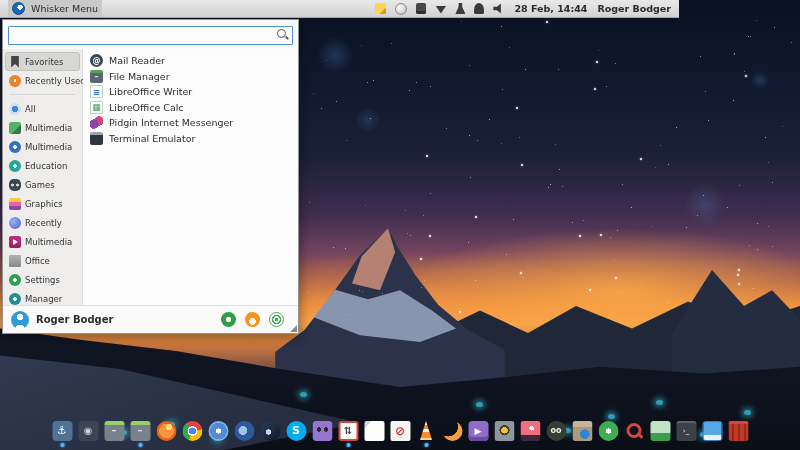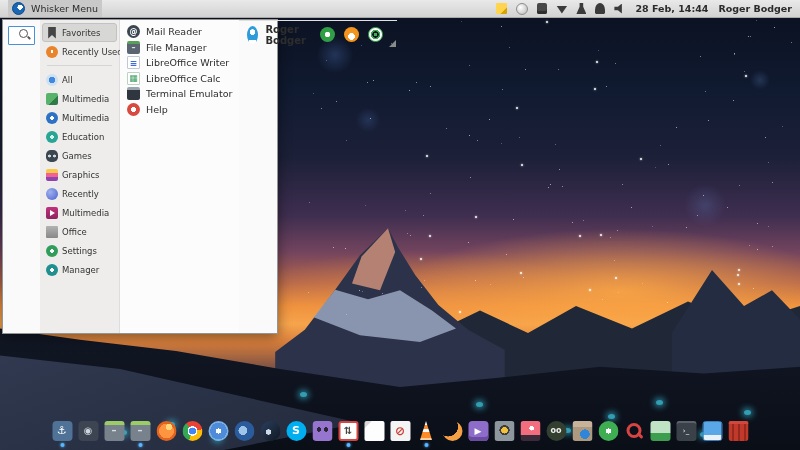--- a/index.html
+++ b/index.html
@@ -30,21 +30,21 @@
     clip-path:polygon(41.9% 64.4%,46% 66.5%,50% 64.5%,54% 69%,57% 73%,52.5% 76%,45% 74.5%,39.2% 70.5%);}
   .foreground{background:linear-gradient(180deg,#3c4663 0%,#1a2134 45%,#0a0e17 100%);
     clip-path:polygon(0 73%,10% 75.5%,22% 78%,35% 82%,50% 86%,62% 84%,75% 81.5%,88% 83%,100% 81.5%,100% 100%,0 100%);}
   .fg2{background:linear-gradient(160deg,#4a5674,#1c2233);opacity:.9;
     clip-path:polygon(0 79%,15% 82%,30% 88%,45% 94%,28% 100%,0 100%);}
   .star{position:absolute;width:1px;height:1px;border-radius:50%;background:#fff;}
   .glowdot{position:absolute;width:7px;height:5px;border-radius:50%;
     background:#39b7cf;box-shadow:0 0 6px 2px rgba(57,183,207,.8);opacity:.85;}
 
   
-  .panel{position:absolute;left:0;top:0;width:800px;height:18px;
+  .panel{position:absolute;left:0;top:0;width:679px;height:18px;
     background:linear-gradient(#e9e9e9,#d2d2d2);border-bottom:1px solid #a8a8a8;
     display:flex;align-items:center;padding:0 8px;box-sizing:border-box;
     font-size:9.5px;color:#2b2b2b;z-index:30;}
   .menu-btn{display:flex;align-items:center;gap:6px;height:100%;padding:0 4px;
     background:#c9c9c9;}
   .whisker-ic{width:13px;height:13px;border-radius:50%;
     background:radial-gradient(circle at 64% 38%,#fff 0 26%,transparent 27%),#1866b4;
     border:1px solid #0d4c8c;box-sizing:border-box;}
   .panel-right{margin-left:auto;display:flex;align-items:center;gap:10px;}
   .tray{display:flex;align-items:center;gap:9px;}
@@ -59,23 +59,23 @@
     clip-path:polygon(0 0,100% 0,50% 100%);margin-top:2px;}
   .t-print{width:10px;height:11px;background:#3b3b3b;
     clip-path:polygon(32% 0,68% 0,68% 35%,100% 100%,0 100%,32% 35%);}
   .t-bell{width:10px;height:11px;background:#3b3b3b;
     border-radius:50% 50% 12% 12% / 62% 62% 16% 16%;}
   .t-volume{width:11px;height:10px;background:#3b3b3b;
     clip-path:polygon(0 32%,32% 32%,68% 0,68% 100%,32% 68%,0 68%);}
   .clock,.panel-user{white-space:nowrap;font-weight:bold;}
 
   
-  .menu{position:absolute;left:2px;top:19px;width:276px;height:315px;
+  .menu{position:absolute;left:2px;top:19px;width:297px;height:315px;
     background:#fafafa;border:1px solid #949494;box-shadow:0 3px 12px rgba(0,0,0,.45);
-    z-index:20;box-sizing:border-box;display:flex;}
+    z-index:20;box-sizing:border-box;display:flex;flex-direction:column;}
   .search-row{padding:4px 5px;position:relative;}
   .search-row input{width:100%;height:19px;box-sizing:border-box;border:1px solid #4a90d9;
     background:#fff;outline:none;font-family:"DejaVu Sans",sans-serif;font-size:10px;
     padding:0 20px 0 5px;border-radius:1px;}
   .mag{position:absolute;right:12px;top:9px;width:7px;height:7px;border:1.5px solid #555;
     border-radius:50%;}
   .mag::after{content:"";position:absolute;width:1.5px;height:4px;background:#555;
     right:-2px;bottom:-3px;transform:rotate(-45deg);border-radius:1px;}
   .menu-body{flex:1;display:flex;min-height:0;}
   .sidebar{width:80px;background:#eeedec;border-right:1px solid #ddd;
@@ -408,26 +408,26 @@
         </div>
         <div class="app-item">
           <div class="ai ai-writer">≡</div>
           <div class="app-label">LibreOffice Writer</div>
         </div>
         <div class="app-item">
           <div class="ai ai-calc">▦</div>
           <div class="app-label">LibreOffice Calc</div>
         </div>
         <div class="app-item">
+          <div class="ai ai-pidgin"></div>
+          <div class="app-label">Pidgin Internet Messenger</div>
+        </div>
+        <div class="app-item">
           <div class="ai ai-terminal"></div>
           <div class="app-label">Terminal Emulator</div>
-        </div>
-        <div class="app-item">
-          <div class="ai ai-help"></div>
-          <div class="app-label">Help</div>
         </div>
       </div>
   </div>
   <div class="menu-footer">
     <span class="avatar"></span>
     <span class="footer-user">Roger Bodger</span>
     <div class="session">
         <div class="fbtn fb-settings"></div>
         <div class="fbtn fb-lock"></div>
         <div class="fbtn fb-power"></div>

